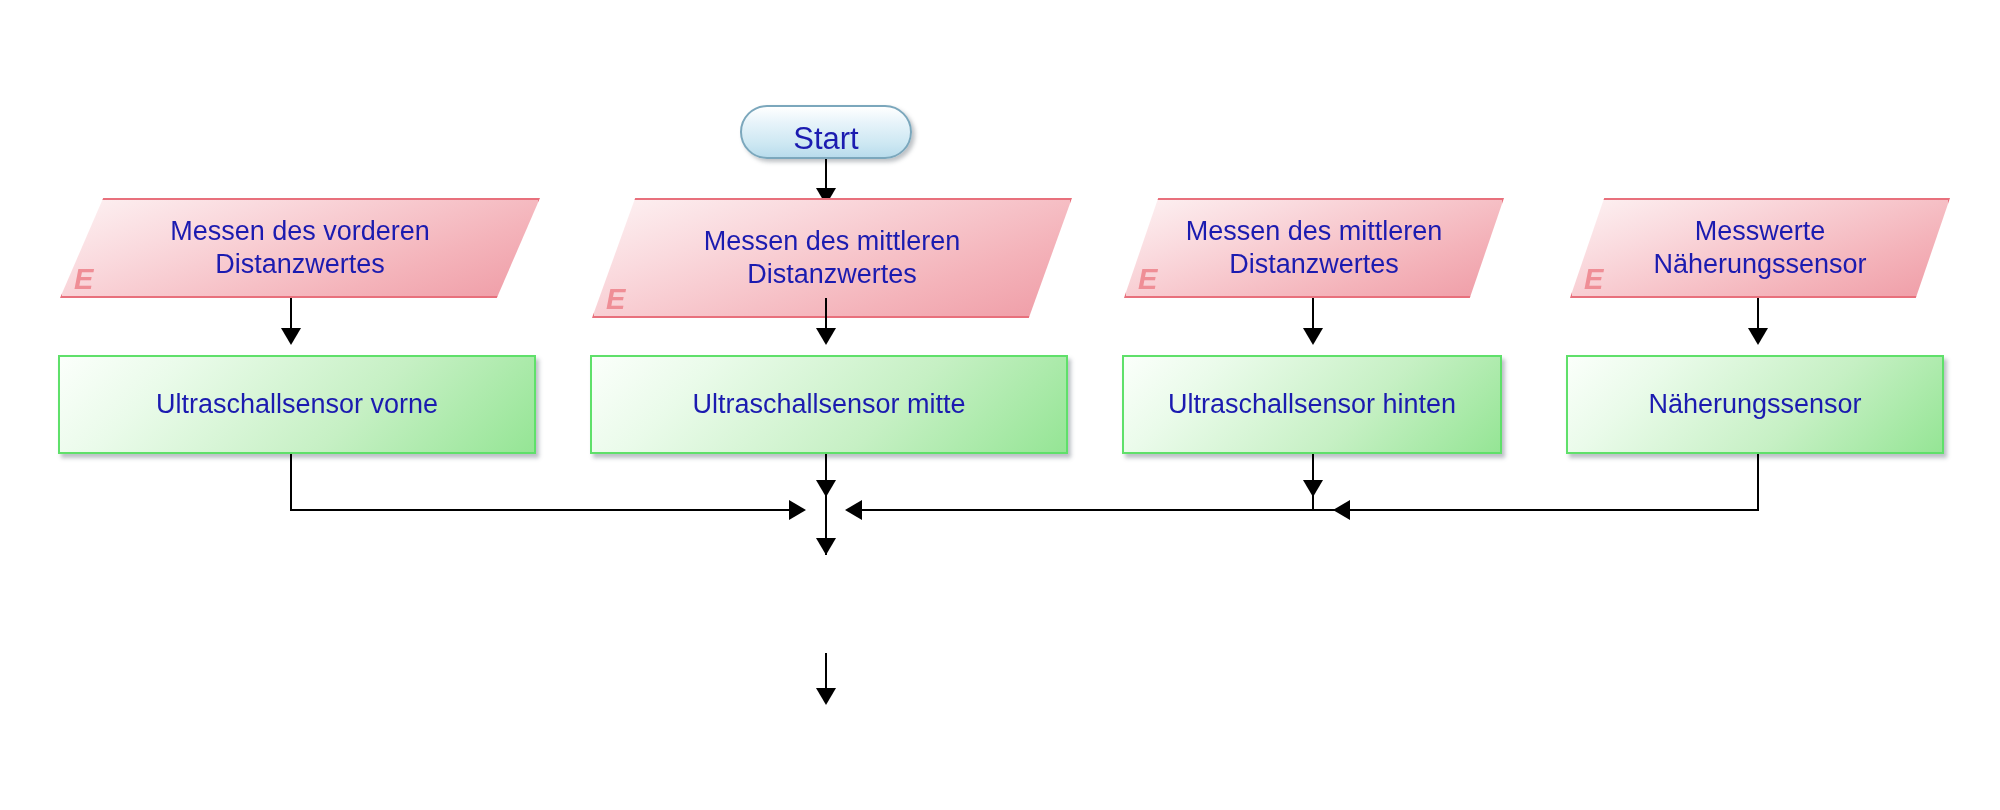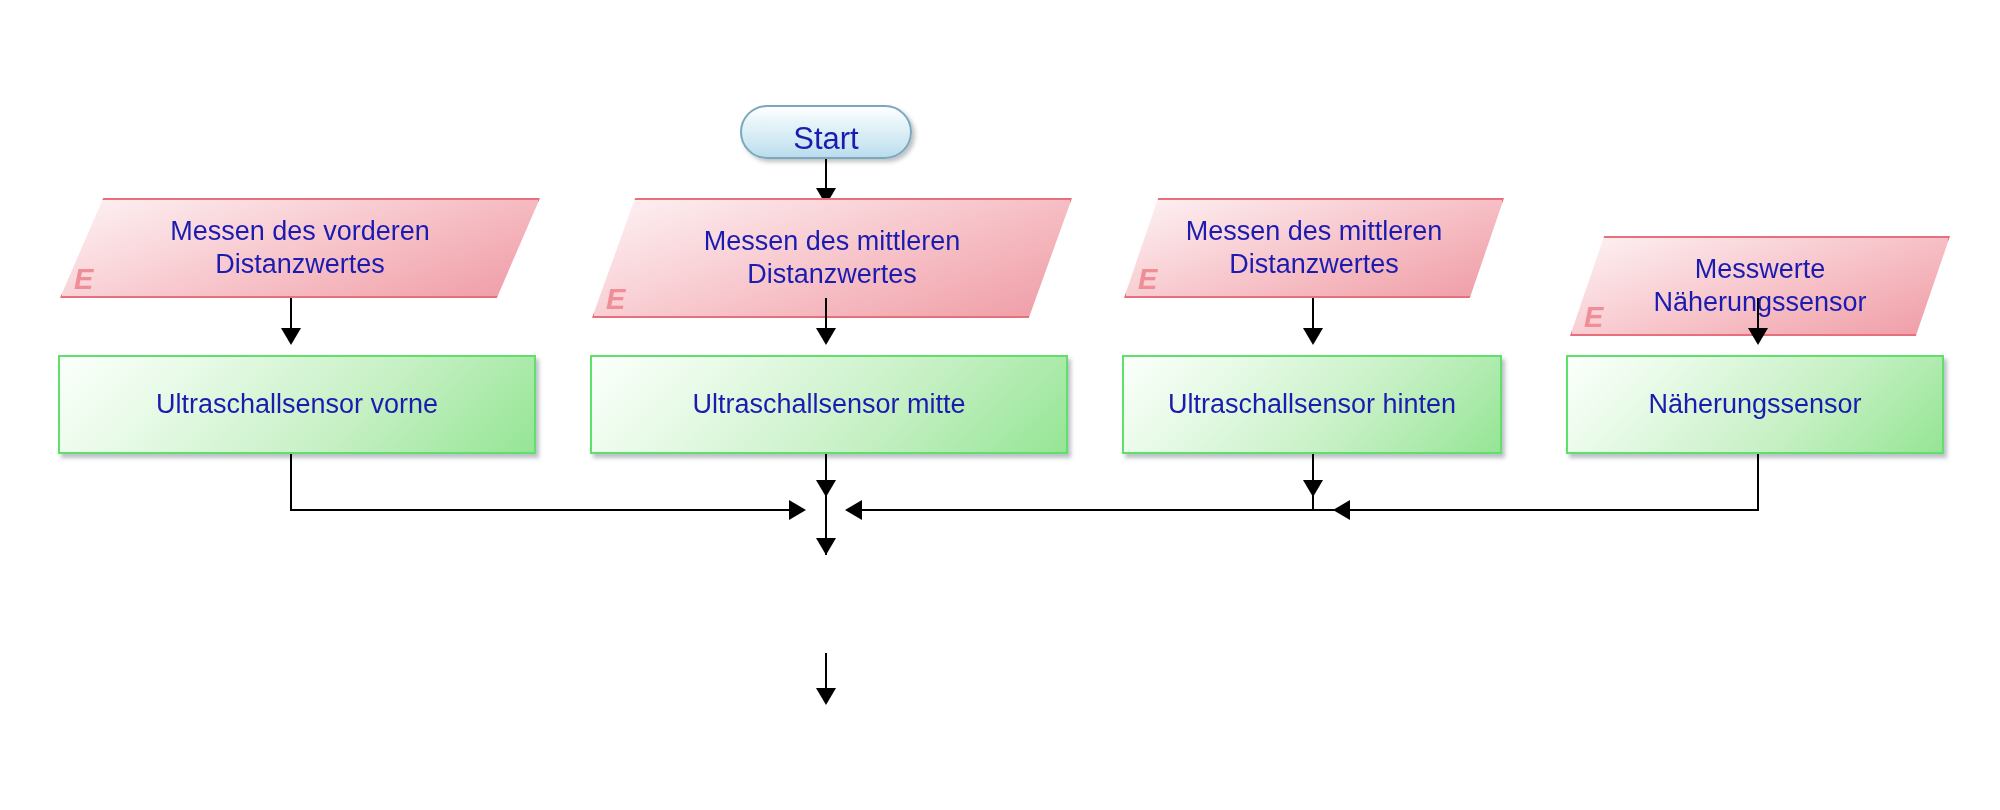--- a/index.html
+++ b/index.html
@@ -176,21 +176,21 @@
   </div>
 
   <div class="para-wrap" style="left:1124px; top:198px; width:380px; height:100px;">
     <div class="para-shadow"></div>
     <div class="para-shape"></div>
     <div class="para-text">Messen des mittleren
 Distanzwertes</div>
     <div class="para-marker">E</div>
   </div>
 
-  <div class="para-wrap" style="left:1570px; top:198px; width:380px; height:100px;margin-top:38px;">
+  <div class="para-wrap" style="left:1570px; top:198px; width:380px; height:100px;">
     <div class="para-shadow"></div>
     <div class="para-shape"></div>
     <div class="para-text">Messwerte
 Näherungssensor</div>
     <div class="para-marker">E</div>
   </div>
 
   <div class="vline" style="left:290px; top:298px; height:42px;"></div>
   <div class="arrow-down" style="left:281px; top:328px;"></div>
 

